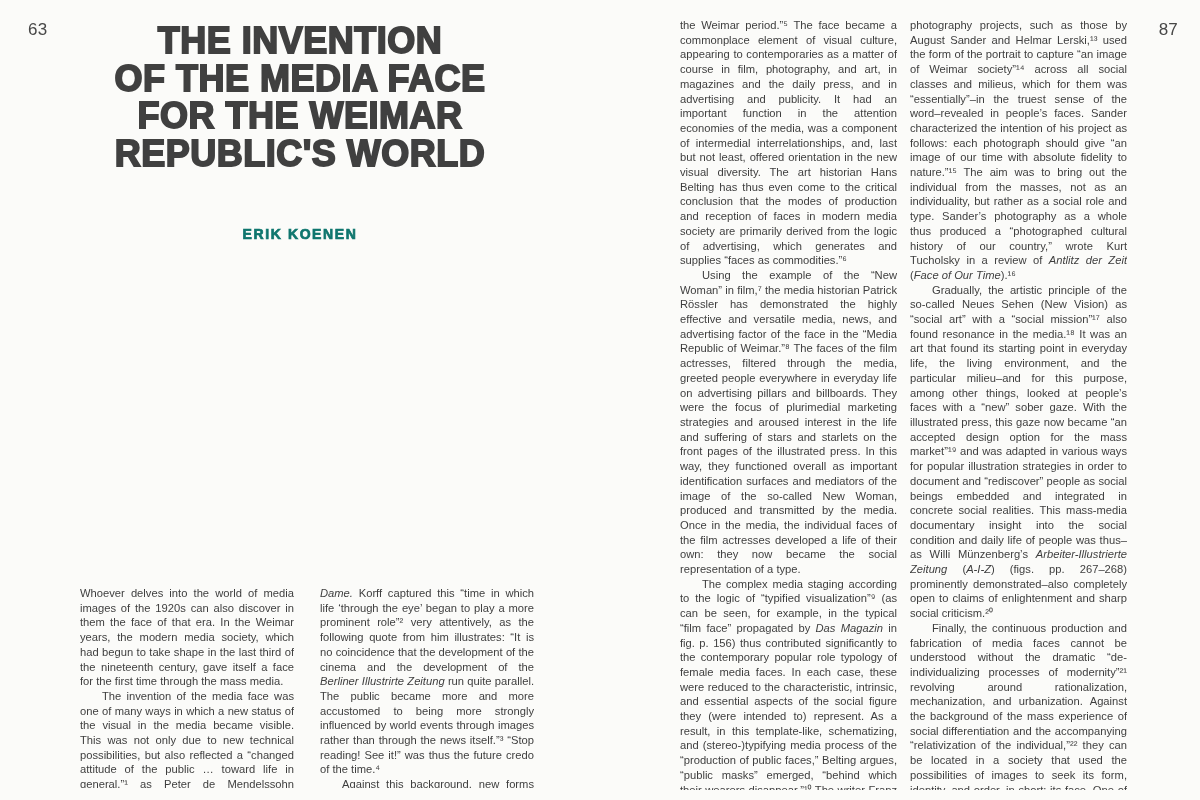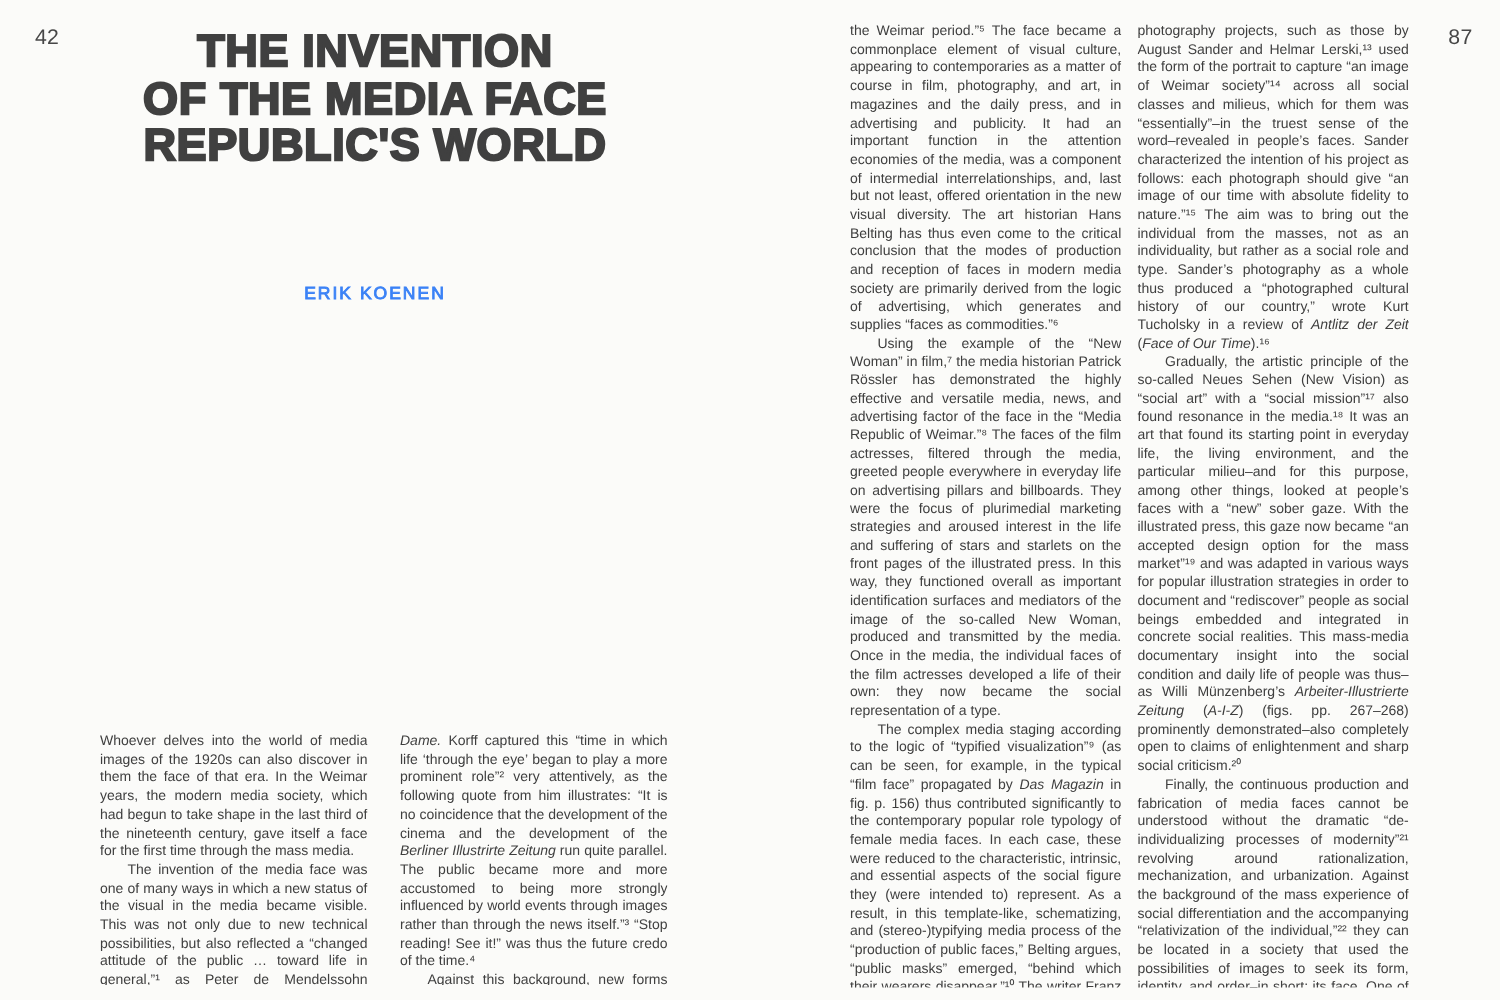--- a/index.html
+++ b/index.html
@@ -33,22 +33,22 @@
     font-weight: bold;
     font-size: 36px;
     line-height: 37.5px;
     letter-spacing: 0.5px;
     -webkit-text-stroke: 1.8px currentColor;
   }
   .author {
     position: absolute;
     left: 90px; top: 226px; width: 420px;
     text-align: center;
-    color: #3b82f6;
-    font-weight: normal;
+    color: #0f766e;
+    font-weight: bold;
     font-size: 14px;
     letter-spacing: 1.6px;
     -webkit-text-stroke: 0.7px currentColor;
   }
 
   .body-cols {
     position: absolute;
     display: flex;
     gap: 26px;
   }
@@ -75,25 +75,26 @@
 
   .para { margin: 0; }
   .para.indent { text-indent: 22px; }
 </style>
 </head>
 <body>
 
 <div class="spread">
 
   <div class="page page-left">
-    <div class="page-num page-num-left">42</div>
+    <div class="page-num page-num-left">63</div>
 
     <div class="title-block">
       <div>THE INVENTION</div>
       <div>OF THE MEDIA FACE</div>
+      <div>FOR THE WEIMAR</div>
       <div>REPUBLIC'S WORLD</div>
     </div>
 
     <div class="author">ERIK KOENEN</div>
 
     <div class="body-cols left-cols">
       <div class="col">
           <p class="para">Whoever delves into the world of media images of the 1920s can also discover in them the face of that era. In the Weimar years, the modern media society, which had begun to take shape in the last third of the nineteenth century, gave itself a face for the first time through the mass media.</p>
           <p class="para indent">The invention of the media face was one of many ways in which a new status of the visual in the media became visible. This was not only due to new technical possibilities, but also reflected a “changed attitude of the public … toward life in general,”¹ as Peter de Mendelssohn argues with regard to Kurt Korff, a contemporary observer and picture editor of various illustrated magazines, including the  and </p>
         </div>

